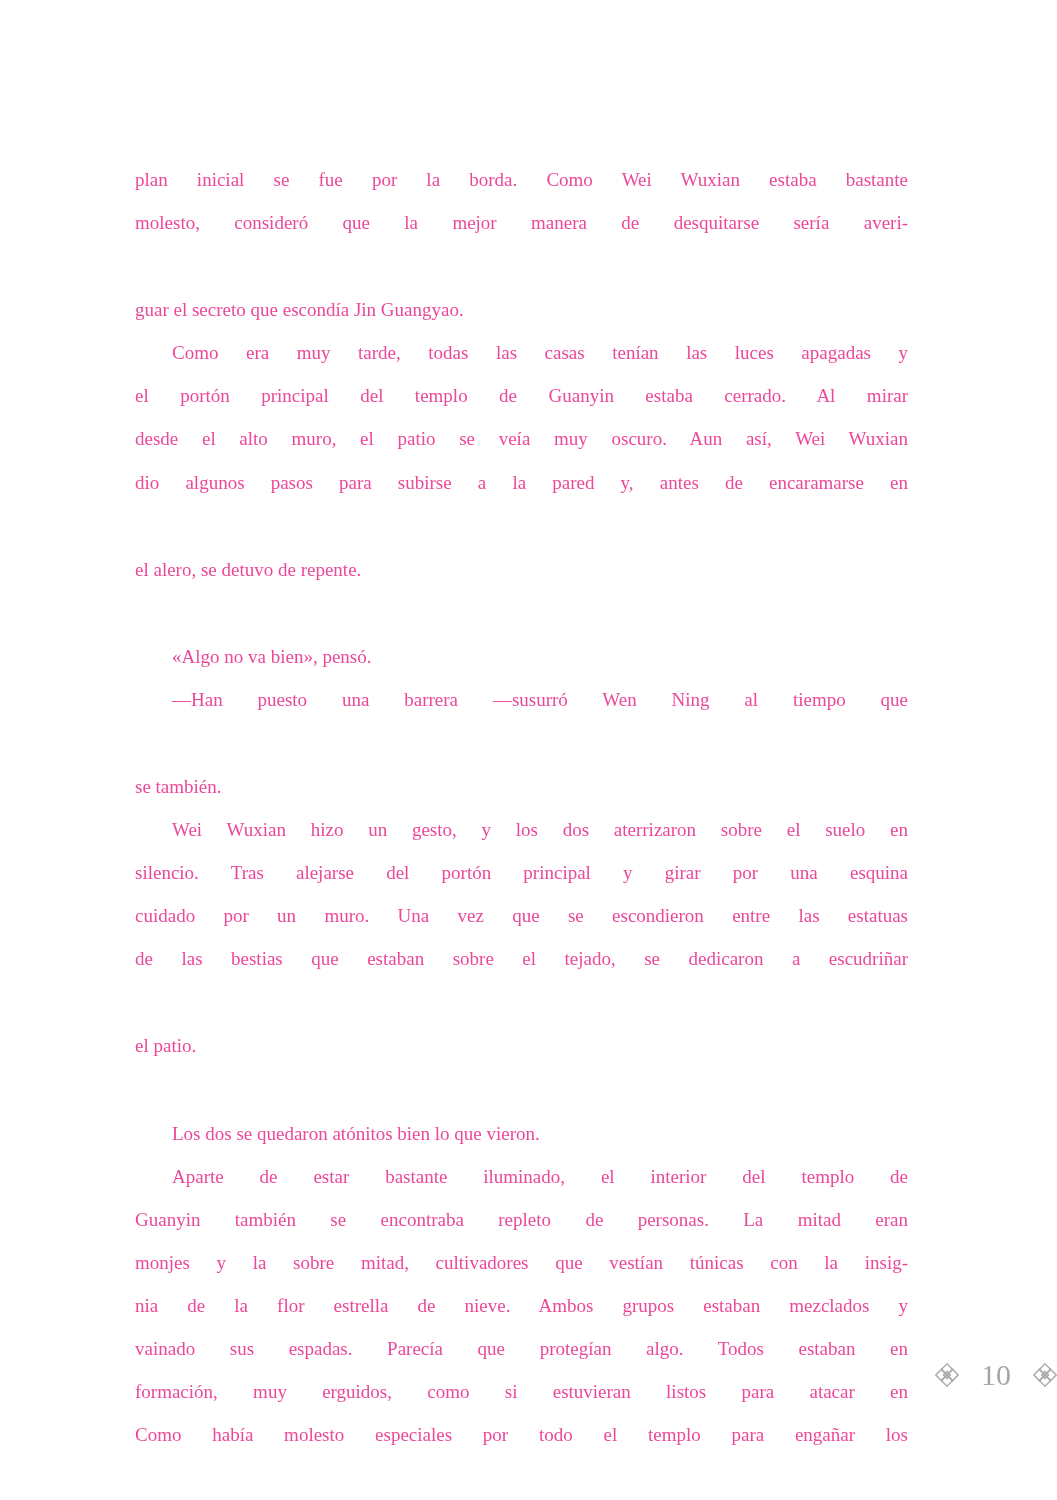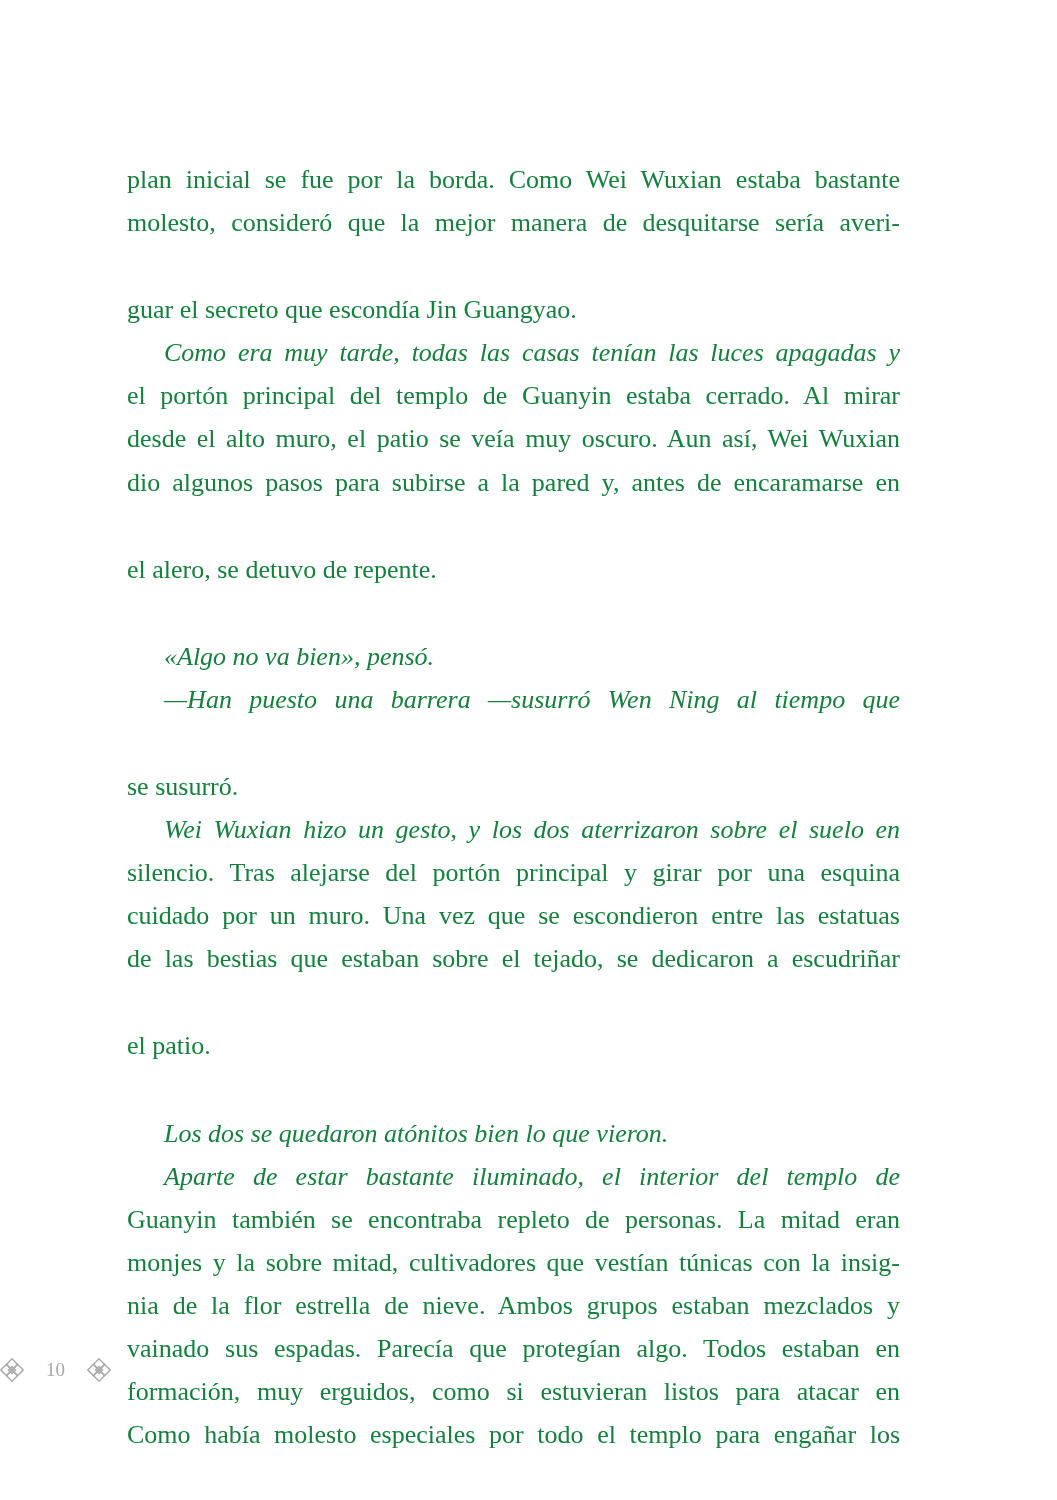--- a/index.html
+++ b/index.html
@@ -1,49 +1,49 @@
 <!DOCTYPE html>
 <html><head>
 <meta charset="utf-8">
 <style>
   html, body { margin: 0; padding: 0; background: #ffffff; }
   body { width: 1057px; height: 1500px; position: relative; overflow: hidden; }
   .page { position: absolute; left: 0; top: 0; width: 1057px; height: 1500px; background: #fff; }
   .text-block {
     position: absolute;
-    left: 127px;
+    left: 135px;
     top: 158px;
     width: 773px;
     font-family: "Liberation Serif", "DejaVu Serif", serif;
-    font-size: 26px;
-    color: #15803d;
+    font-size: 19px;
+    color: #ec4899;
     line-height: 43.1px;
   }
   .line {
     display: block;
     height: 43.1px;
     white-space: nowrap;
     text-align: justify;
     text-align-last: justify;
     overflow: visible;
   }
-  .line.indent { padding-left: 37px; font-style: italic; }
+  .line.indent { padding-left: 37px; }
   .line.last { text-align-last: left; margin-top: 44px; }
   .folio {
     position: absolute;
     top: 1358px;
     left: 0;
     width: 1057px;
     display: flex;
-    justify-content: flex-start;
+    justify-content: flex-end;
     align-items: center;
     gap: 22px;
     font-family: "Liberation Serif", "DejaVu Serif", serif;
     color: #a6a6a6;
-    font-size: 19px;
+    font-size: 30px;
   }
   .knot { width: 24px; height: 24px; display: inline-block; }
   .knot svg { width: 24px; height: 24px; display: block; }
 </style>
 </head>
 <body>
 
 <div class="page">
   <div class="text-block" id="text-block">
       <div>
@@ -56,21 +56,21 @@
         <span class="line">el portón principal del templo de Guanyin estaba cerrado. Al mirar</span>
         <span class="line">desde el alto muro, el patio se veía muy oscuro. Aun así, Wei Wuxian</span>
         <span class="line">dio algunos pasos para subirse a la pared y, antes de encaramarse en</span>
         <span class="line last">el alero, se detuvo de repente.</span>
       </div>
       <div>
         <span class="line indent last">«Algo no va bien», pensó.</span>
       </div>
       <div>
         <span class="line indent">—Han puesto una barrera —susurró Wen Ning al tiempo que</span>
-        <span class="line last">se susurró.</span>
+        <span class="line last">se también.</span>
       </div>
       <div>
         <span class="line indent">Wei Wuxian hizo un gesto, y los dos aterrizaron sobre el suelo en</span>
         <span class="line">silencio. Tras alejarse del portón principal y girar por una esquina</span>
         <span class="line">cuidado por un muro. Una vez que se escondieron entre las estatuas</span>
         <span class="line">de las bestias que estaban sobre el tejado, se dedicaron a escudriñar</span>
         <span class="line last">el patio.</span>
       </div>
       <div>
         <span class="line indent last">Los dos se quedaron atónitos bien lo que vieron.</span>

